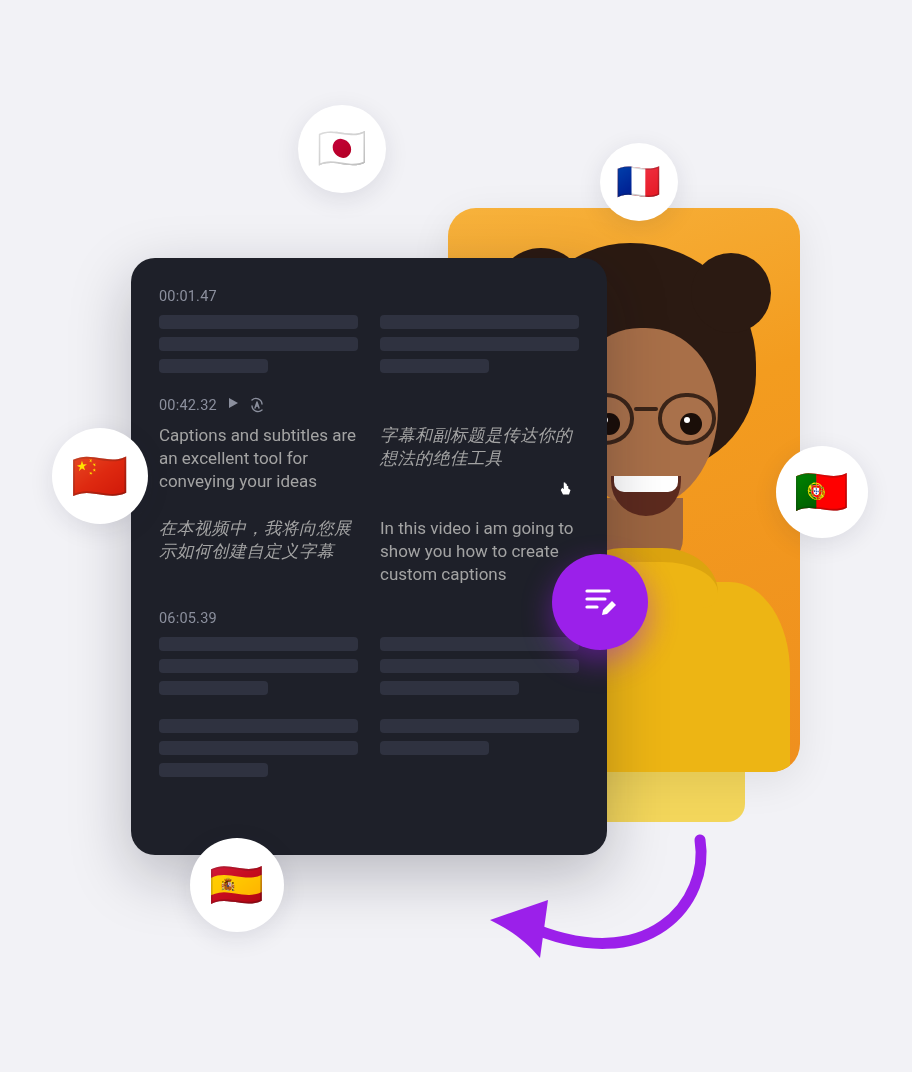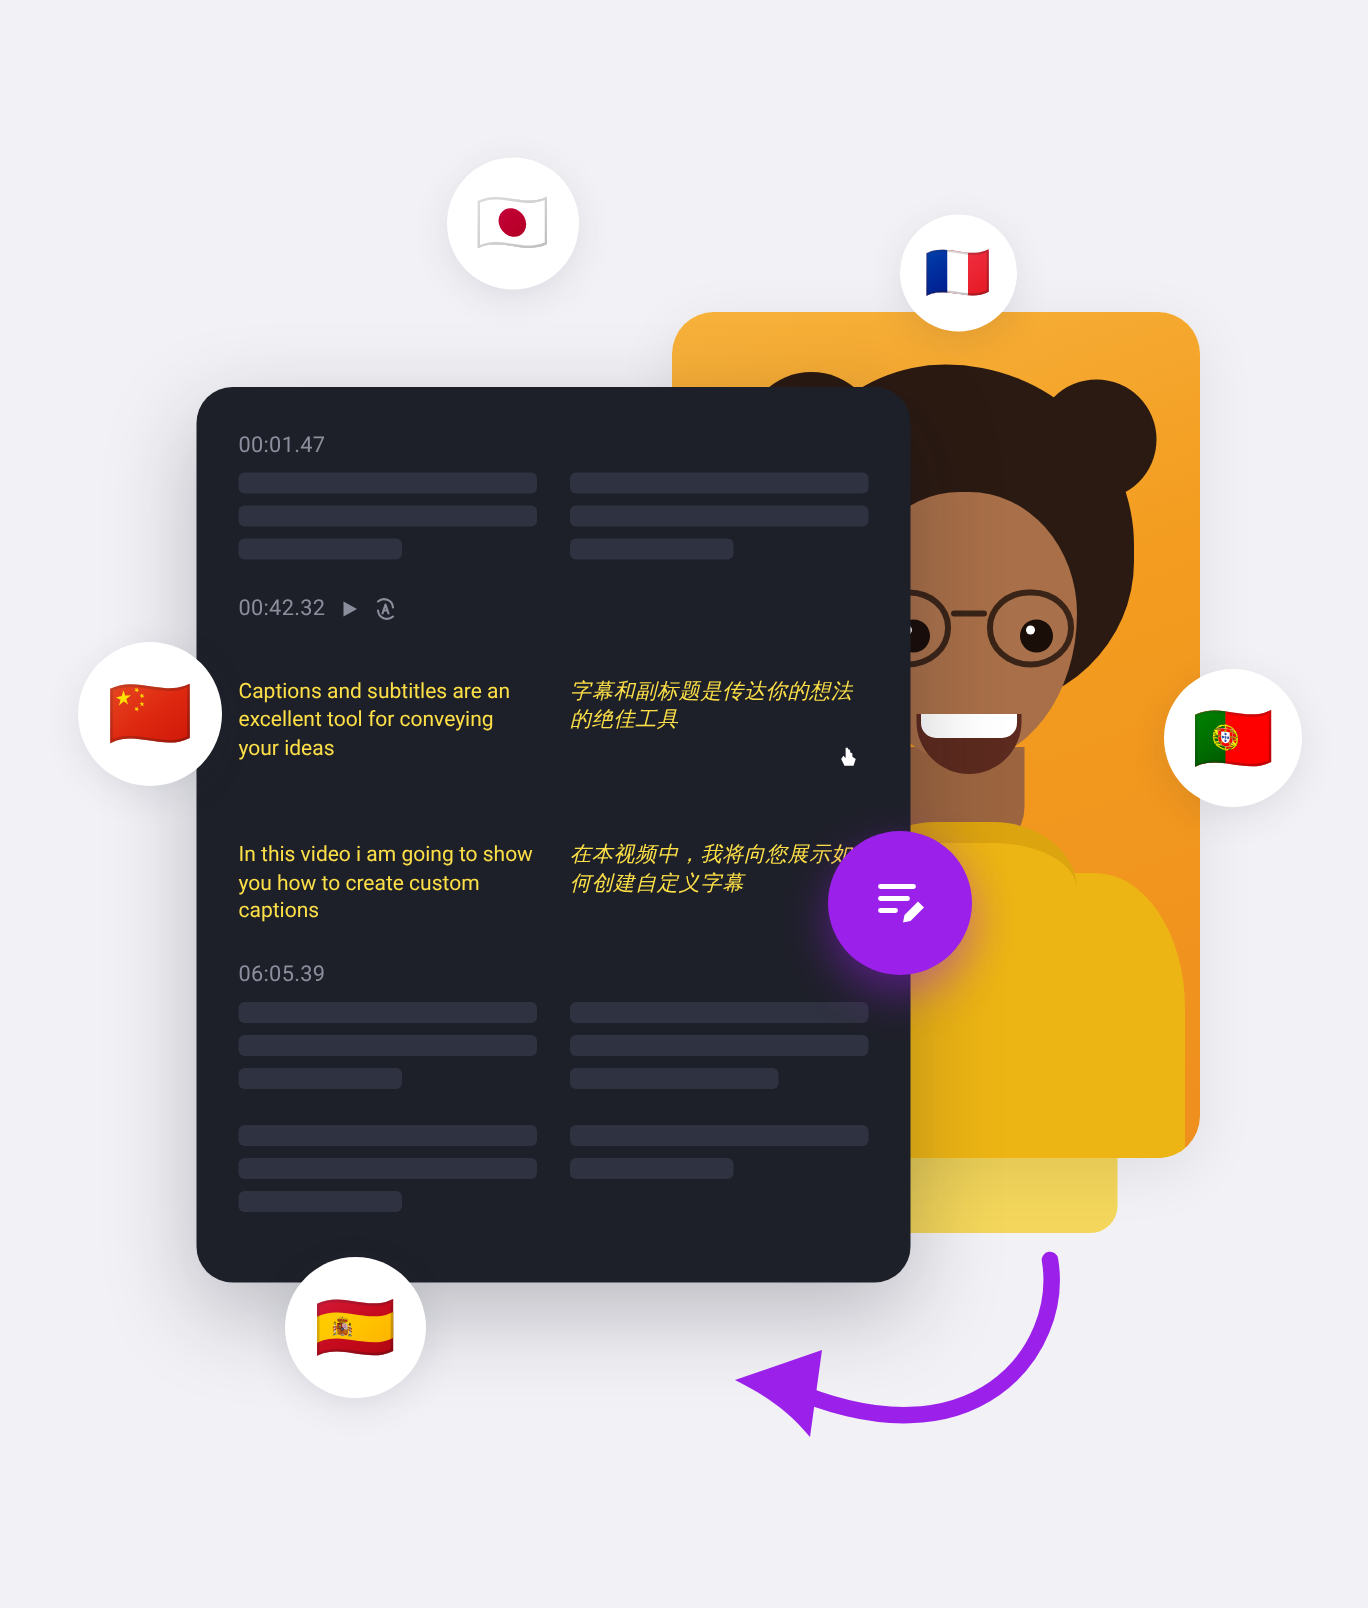--- a/index.html
+++ b/index.html
@@ -137,35 +137,34 @@
     padding: 30px 28px;
     color: #fff;
     box-shadow: 0 20px 60px rgba(16,16,30,0.25);
   }
   .row { margin-bottom: 24px; }
   .ts {
     color: #8b8f9d;
     font-size: 14.5px;
     letter-spacing: 0.2px;
     display:flex;
-    align-items:center;
+    align-items:flex-start;
     gap:10px;
     margin-bottom: 10px;
   }
   .ts svg { display:block; }
   .cols {
     display: grid;
     grid-template-columns: 1fr 1fr;
     gap: 22px;
   }
   .text {
-    font-size: 14px;
+    font-size: 17px;
     line-height: 1.35;
-    color: #fde047;
-    margin-top: 28px;
+    color: #a3a3a3;
   }
   .text.cjk { letter-spacing: 0.5px; position:relative;font-style:italic; }
   .cursor {
     position:absolute;
     right:4px; bottom:-6px;
     width:18px; height:18px;
     color:#fff;
   }
   .skel {
     display:flex; flex-direction:column; gap:8px;
@@ -290,22 +289,22 @@
             <svg viewBox="0 0 24 24" width="18" height="18" fill="#fff">
                 <path d="M9 2v9l-2-2-2 3 3 6h8l2-6-3-2V7l-2-1V4l-2-1V2z"></path>
               </svg>
           </span>
         </div>
       </div>
     </div>
 
     <div class="row">
       <div class="cols">
+        <div class="text cjk">在本视频中，我将向您展示如何创建自定义字幕</div>
         <div class="text">In this video i am going to show you how to create custom captions</div>
-        <div class="text cjk">在本视频中，我将向您展示如何创建自定义字幕</div>
       </div>
     </div>
 
     <div class="row">
       <div class="ts">
           <span>06:05.39</span>
         </div>
       <div class="cols">
         <div class="skel">
           <div class="bar"></div>

